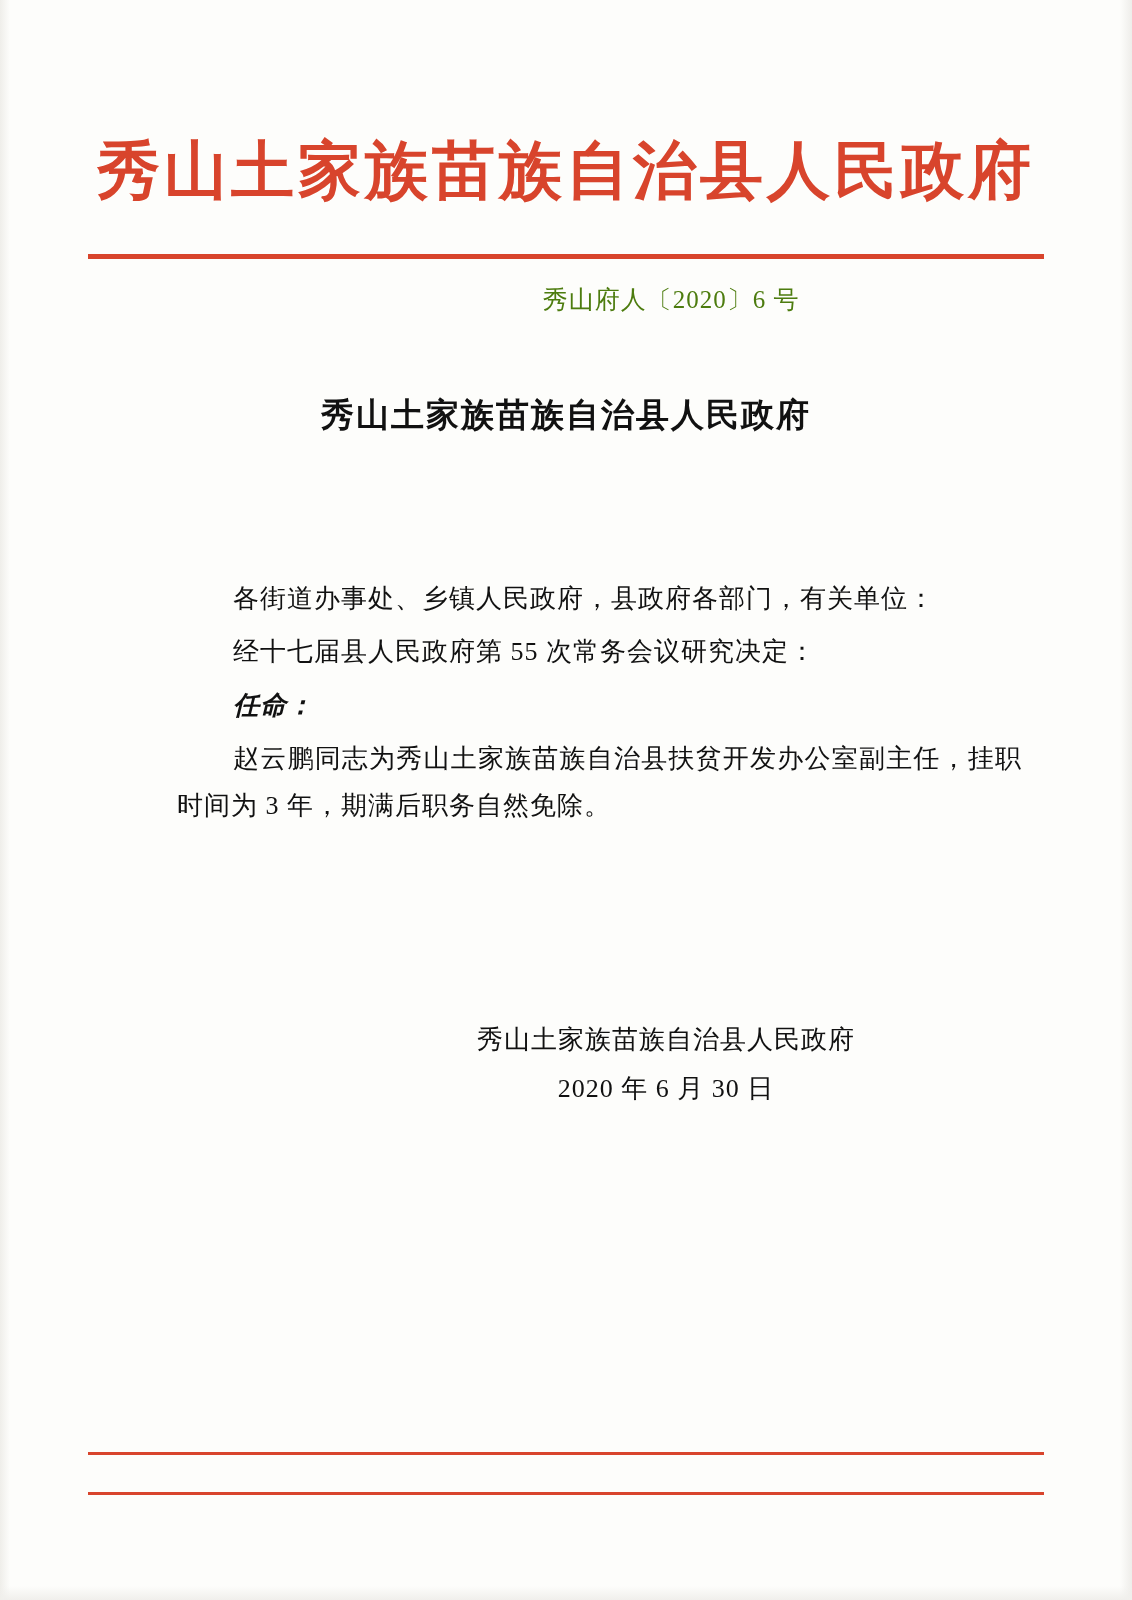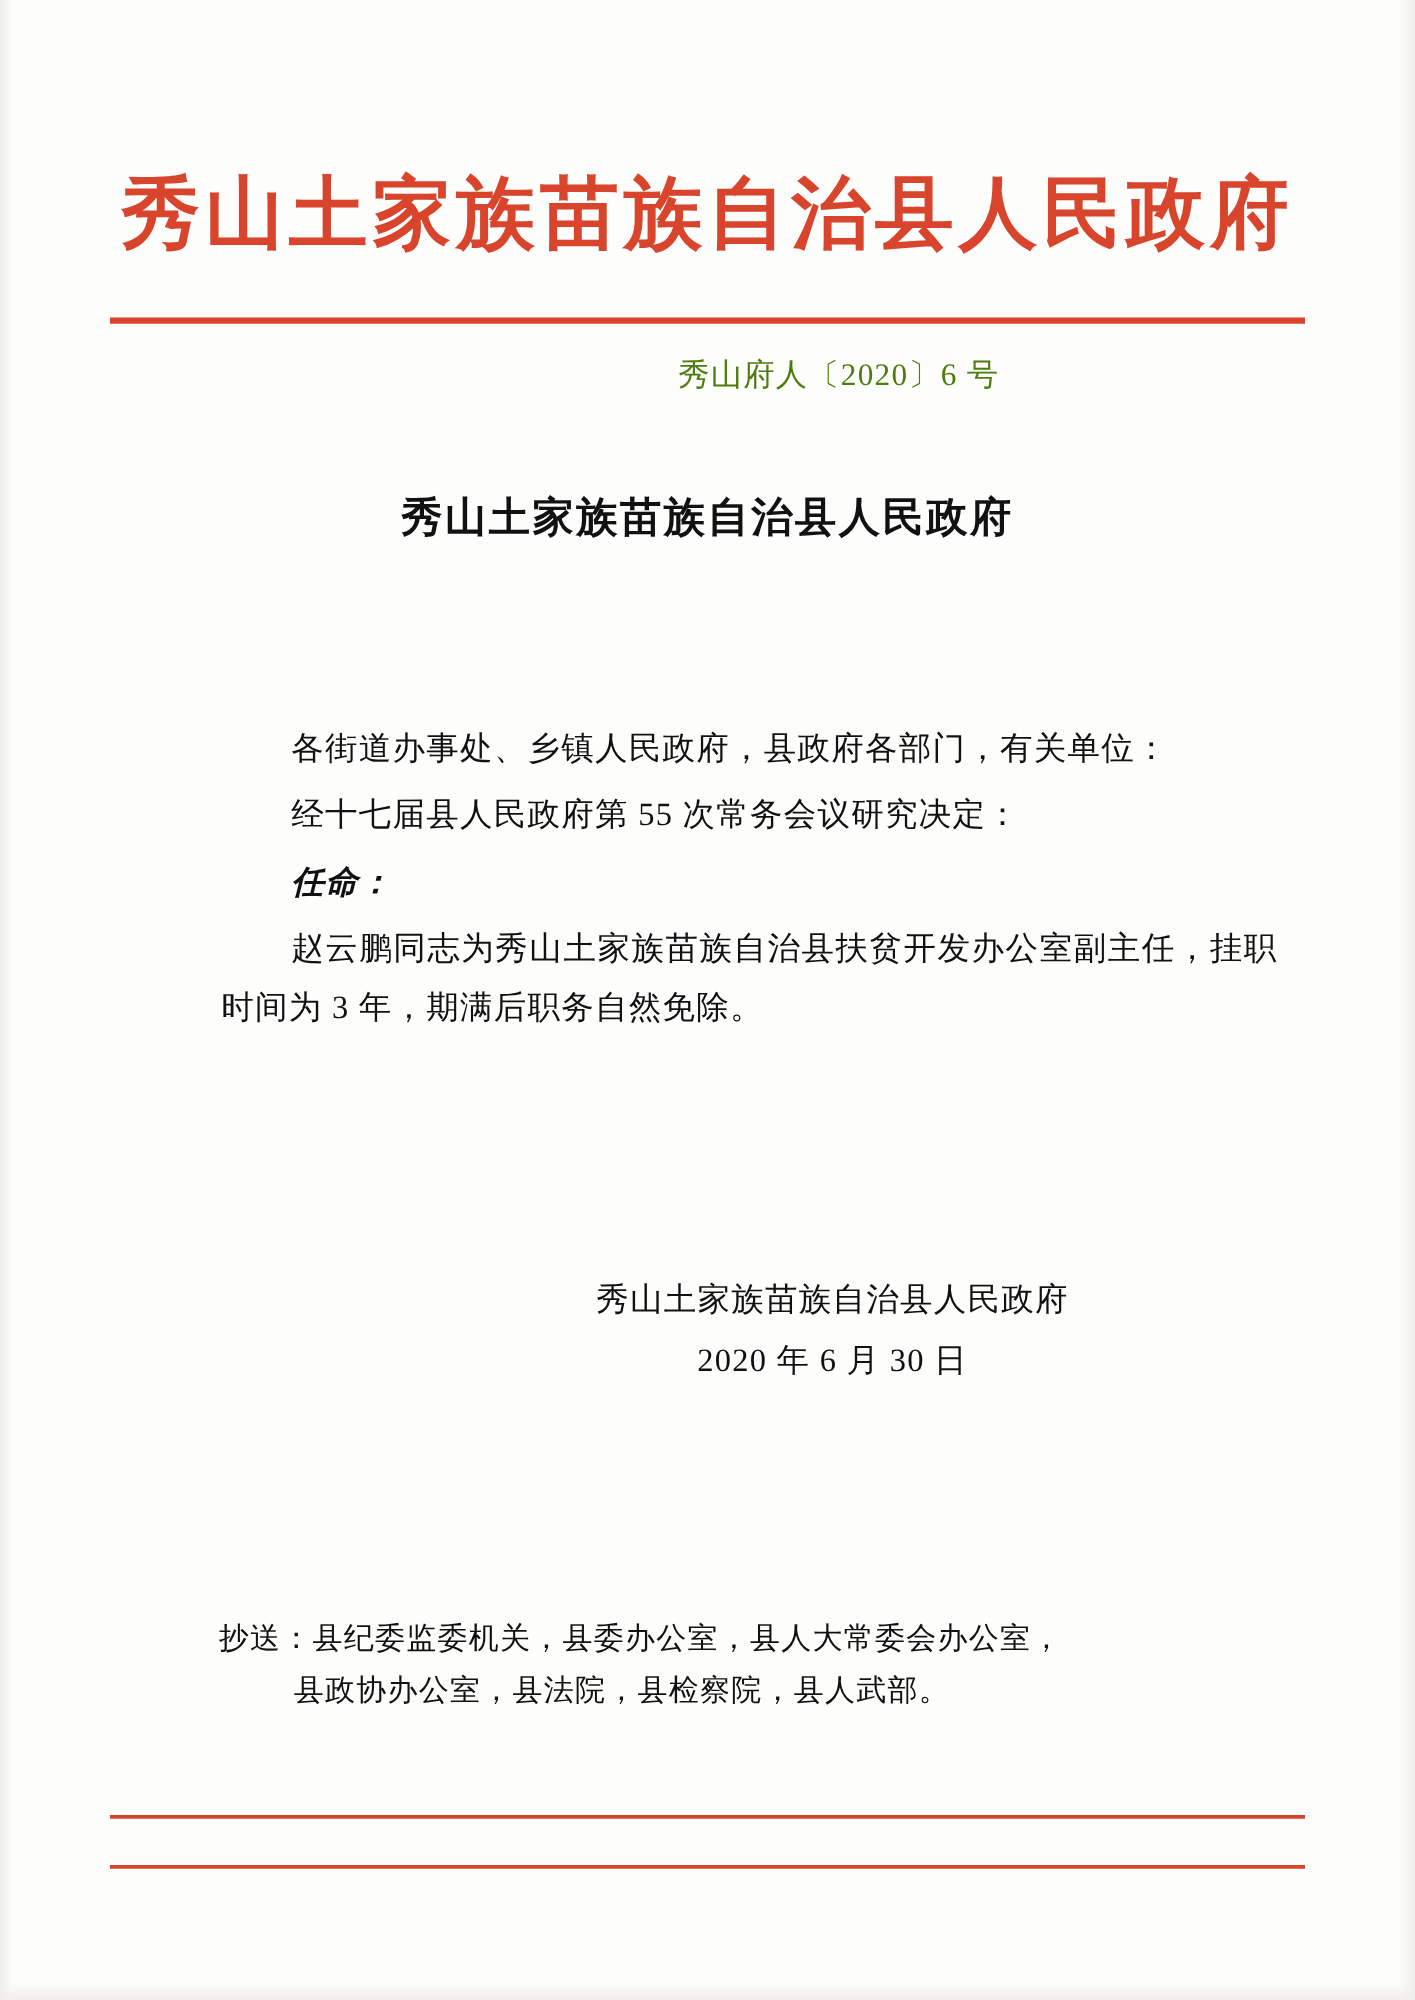--- a/index.html
+++ b/index.html
@@ -209,23 +209,17 @@
     <p class="indent2">经十七届县人民政府第 55 次常务会议研究决定：</p>
     <p class="bold-lead">任命：</p>
     <p class="indent2">赵云鹏同志为秀山土家族苗族自治县扶贫开发办公室副主任，挂职时间为 3 年，期满后职务自然免除。</p>
   </div>
 
   <div class="signature">
     <div><span class="sig-shift">秀山土家族苗族自治县人民政府</span></div>
     <div><span class="sig-shift">2020 年 6 月 30 日</span></div>
   </div>
 
-  <div class="copyto">
-    <div>
-      <span>抄送：</span><span>县纪委监委机关，县委办公室，县人大常委会办公室，</span>
-    </div>
-    <div class="cont">县政协办公室，县法院，县检察院，县人武部。</div>
-  </div>
 
   <div class="footer-rule-top"></div>
   <div class="footer-rule-bottom"></div>
 
 </div>
 
 </body></html>

